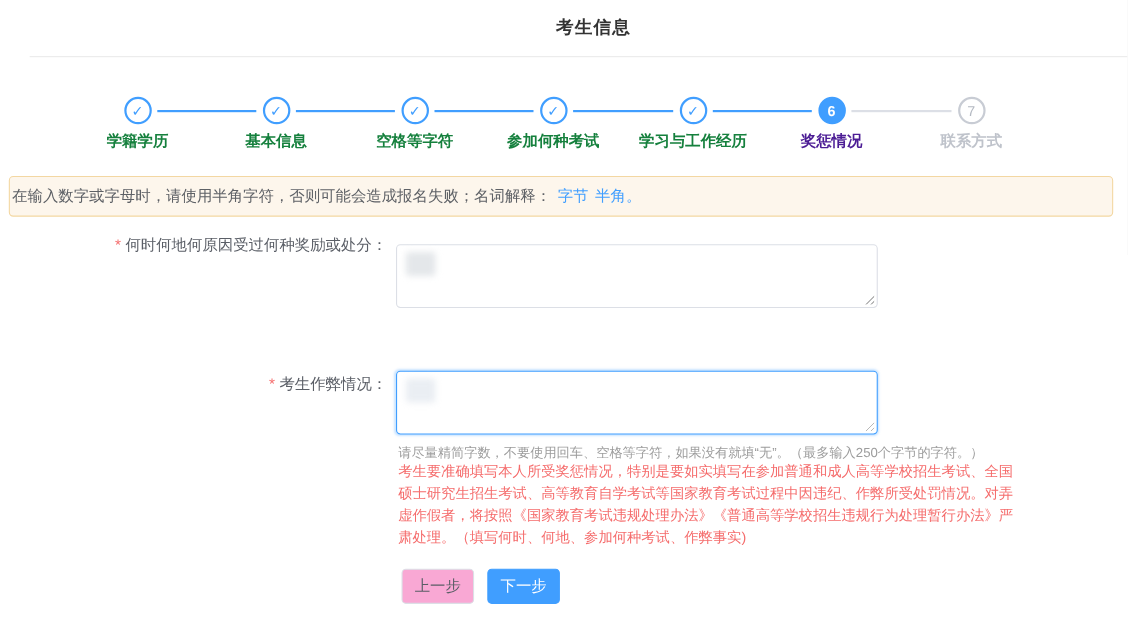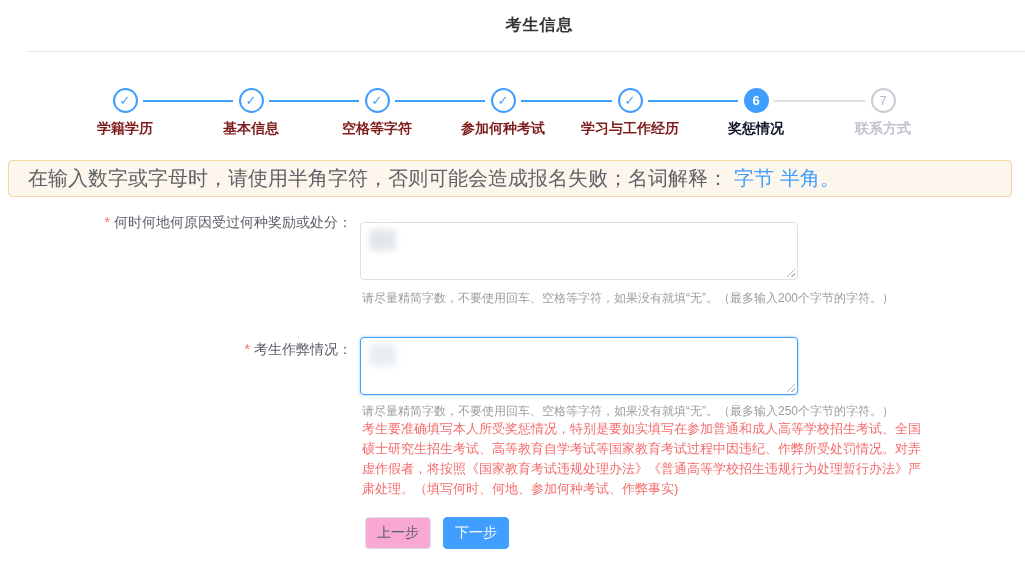--- a/index.html
+++ b/index.html
@@ -16,31 +16,31 @@
   .step { position:absolute; top:88px; width:120px; text-align:center; cursor:pointer; }
   .circle { width:25px; height:25px; border-radius:50%; margin:0 auto;
     display:flex; align-items:center; justify-content:center; background:#fff; }
   .step.done .circle { border:2px solid #409eff; }
   .step.done .check { color:#409eff; font-size:13px; font-weight:700; line-height:1; }
   .step.active .circle { background:#409eff; border:2px solid #409eff; }
   .step.active .num { color:#ffffff; font-size:13px; font-weight:700; line-height:1; }
   .step.pending .circle { border:2px solid #c8ccd4; }
   .step.pending .num { color:#b4b9c2; font-size:13px; line-height:1; }
   .step-label { margin-top:7px; font-size:14px; }
-  .step.done .step-label { color:#7f1d1d; font-weight:700; }
-  .step.active .step-label { color:#0f172a; font-weight:700; }
+  .step.done .step-label { color:#15803d; font-weight:700; }
+  .step.active .step-label { color:#4c1d95; font-weight:700; }
   .step.pending .step-label { color:#bfc3cb; font-weight:700; }
   .connector { position:absolute; top:100px; height:2px; }
   .connector.blue { background:#409eff; }
   .connector.gray { background:#dcdfe6; }
 
   
   .notice { position:absolute; left:8px; top:160px; width:1004px; height:37px;
     background:#fdf6ec; border:1px solid #f3d7a2; border-radius:4px;
-    display:flex; align-items:center; padding-left:19px; font-size:20px; color:#5e6166;text-align:center; }
+    display:flex; align-items:center; padding-left:2px; font-size:14px; color:#5e6166;text-align:center; }
   .notice a { color:#409eff; text-decoration:none; cursor:pointer; }
   .notice .lnk { margin-left:6px; }
   .notice .suffix { color:#409eff; }
 
   
   .field-label { position:absolute; left:0; width:352px; text-align:right;
     font-size:14px; color:#5a5e66; }
   .req { color:#f56c6c; margin-right:4px; }
   .ta-wrap { position:absolute; left:360px; width:438px; height:58px; }
   .ta-wrap textarea { width:100%; height:100%; border:1px solid #dcdfe6; border-radius:4px;
@@ -132,21 +132,20 @@
   </div>
 
   <div class="field-label" style="top:214px;">
     <span class="req">*</span><span>何时何地何原因受过何种奖励或处分：</span>
   </div>
   <div class="ta-wrap" style="top:222px;">
     <textarea style=""></textarea>
     <div class="redact"></div>
     <div class="resize-handle"></div>
   </div>
-  <div class="hint" style="top:290px;">请尽量精简字数，不要使用回车、空格等字符，如果没有就填“无”。（最多输入200个字节的字符。）</div>
 
   <div class="field-label" style="top:341px;">
     <span class="req">*</span><span>考生作弊情况：</span>
   </div>
   <div class="ta-wrap focused" style="top:337px;">
     <textarea style=""></textarea>
     <div class="redact"></div>
     <div class="resize-handle"></div>
   </div>
   <div class="hint" style="top:403px;">请尽量精简字数，不要使用回车、空格等字符，如果没有就填“无”。（最多输入250个字节的字符。）</div>

